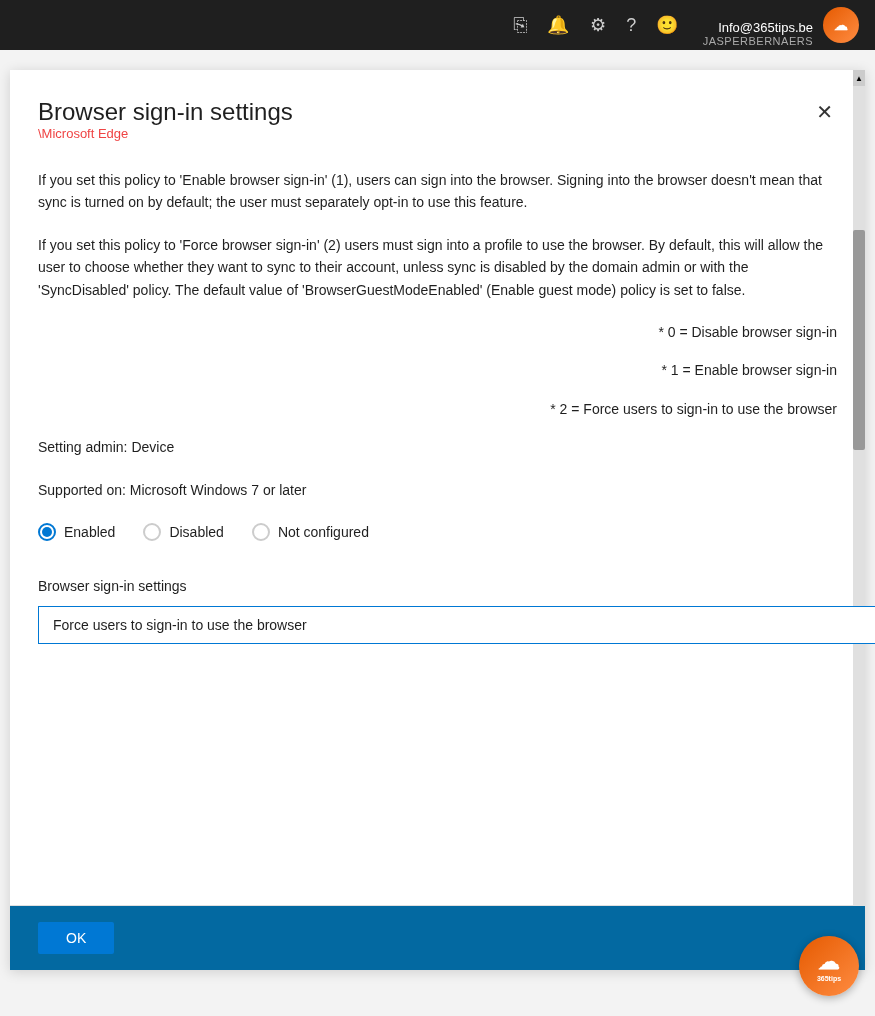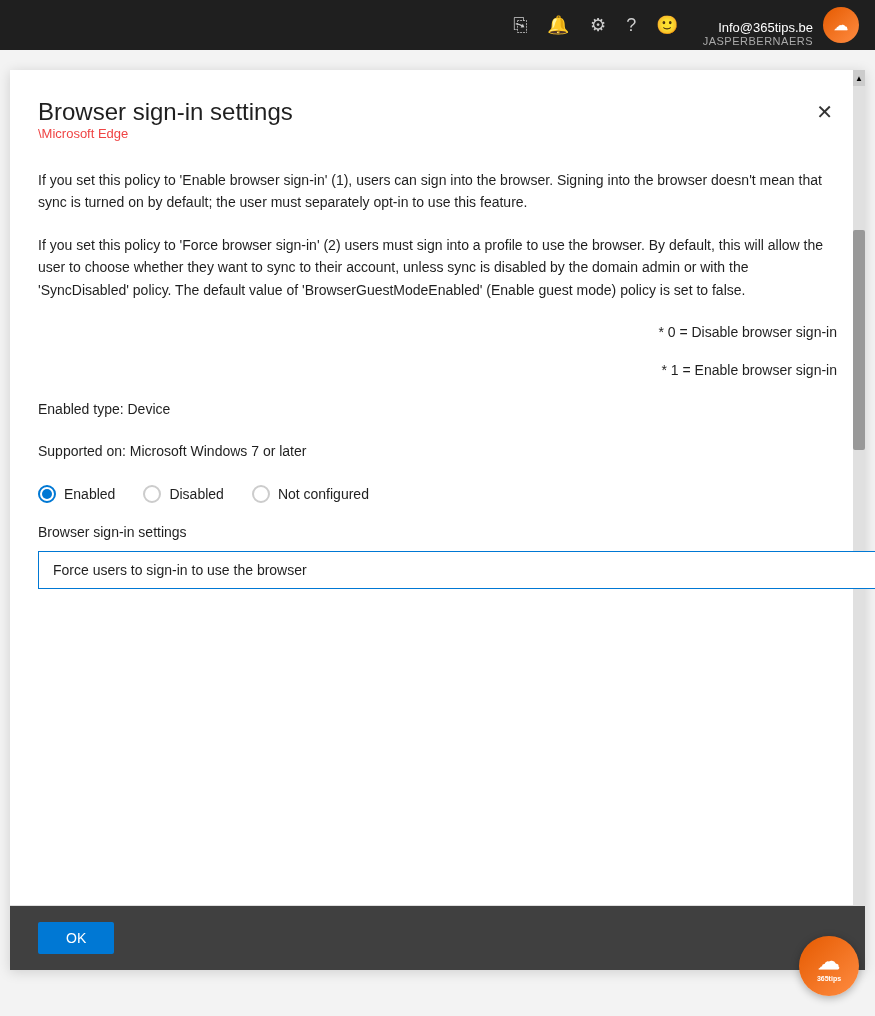--- a/index.html
+++ b/index.html
@@ -179,21 +179,21 @@
     }
     .supported-on {
       margin-bottom: 20px;
     }
 
     
     .radio-group {
       display: flex;
       align-items: center;
       gap: 28px;
-      margin-bottom: 16px;
+      margin-bottom: 32px;
     }
 
     .radio-label {
       display: flex;
       align-items: center;
       gap: 8px;
       font-size: 14px;
       cursor: pointer;
     }
 
@@ -261,21 +261,21 @@
       color: #333;
     }
 
     
     .dialog-footer {
       position: absolute;
       bottom: 0;
       left: 0;
       right: 0;
       padding: 16px 28px;
-      background: #404040;
+      background: #0369a1;
       border-top: 1px solid #e0e0e0;
       display: flex;
       align-items: flex-end;
     }
 
     .btn-ok {
       background: #0078d4;
       color: #fff;
       border: none;
       padding: 8px 28px;
@@ -348,21 +348,22 @@
         <div class="dialog-subtitle">\Microsoft Edge</div>
       </div>
       <button class="dialog-close">✕</button>
     </div>
 
     <div class="dialog-body">
       <p>If you set this policy to 'Enable browser sign-in' (1), users can sign into the browser. Signing into the browser doesn't mean that sync is turned on by default; the user must separately opt-in to use this feature.</p>
       <p>If you set this policy to 'Force browser sign-in' (2) users must sign into a profile to use the browser. By default, this will allow the user to choose whether they want to sync to their account, unless sync is disabled by the domain admin or with the 'SyncDisabled' policy. The default value of 'BrowserGuestModeEnabled' (Enable guest mode) policy is set to false.</p>
       <div class="list-item">* 0 = Disable browser sign-in</div>
       <div class="list-item">* 1 = Enable browser sign-in</div>
-      <p class="setting-type">Enabled type: Device</p>
+      <div class="list-item">* 2 = Force users to sign-in to use the browser</div>
+      <p class="setting-type">Setting admin: Device</p>
       <p class="supported-on">Supported on: Microsoft Windows 7 or later</p>
 
       <div class="radio-group">
         <label class="radio-label">
           <div class="radio-input selected"></div>
           <span>Enabled</span>
         </label>
         <label class="radio-label">
           <div class="radio-input unselected"></div>
           <span>Disabled</span>

